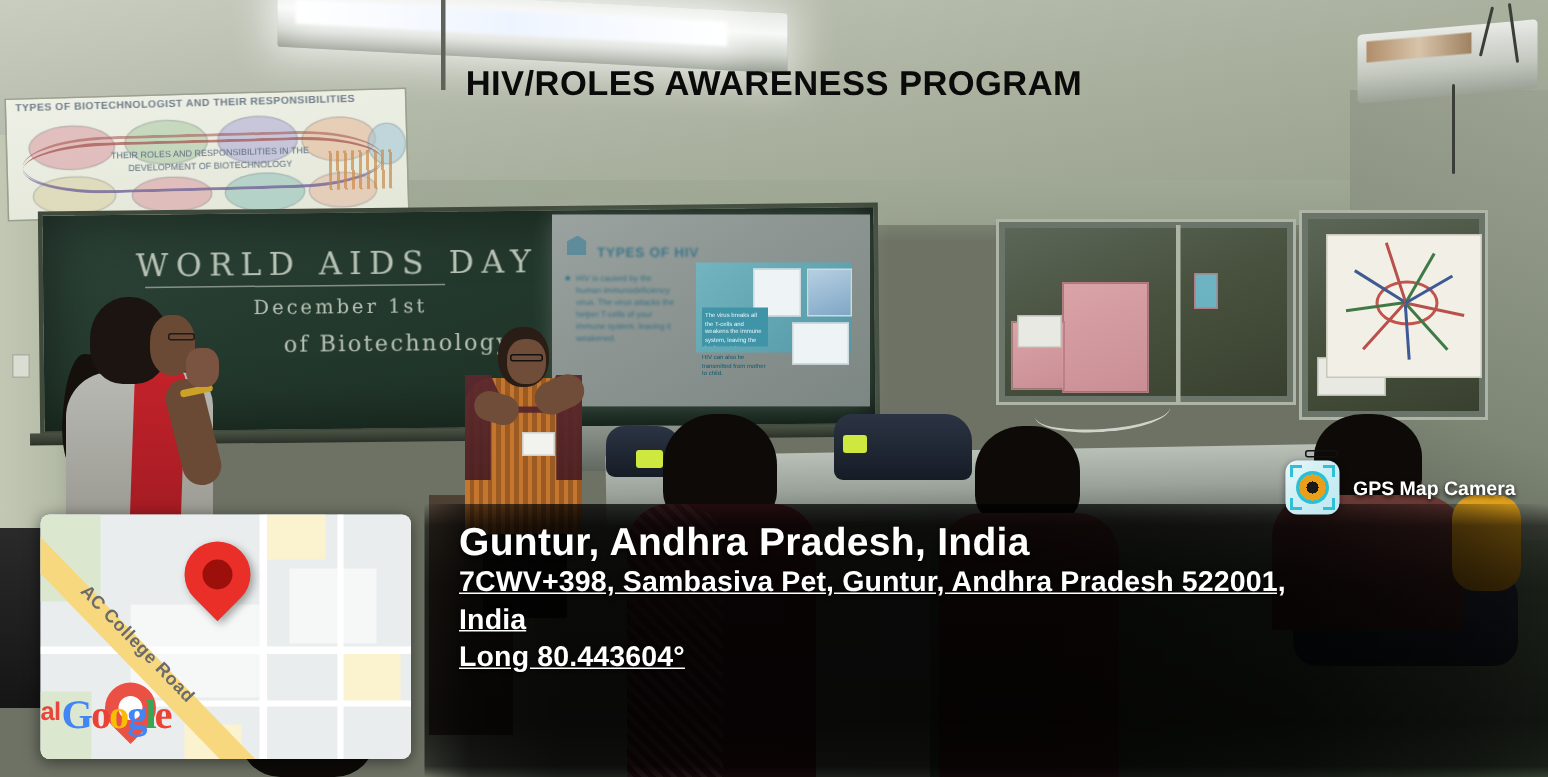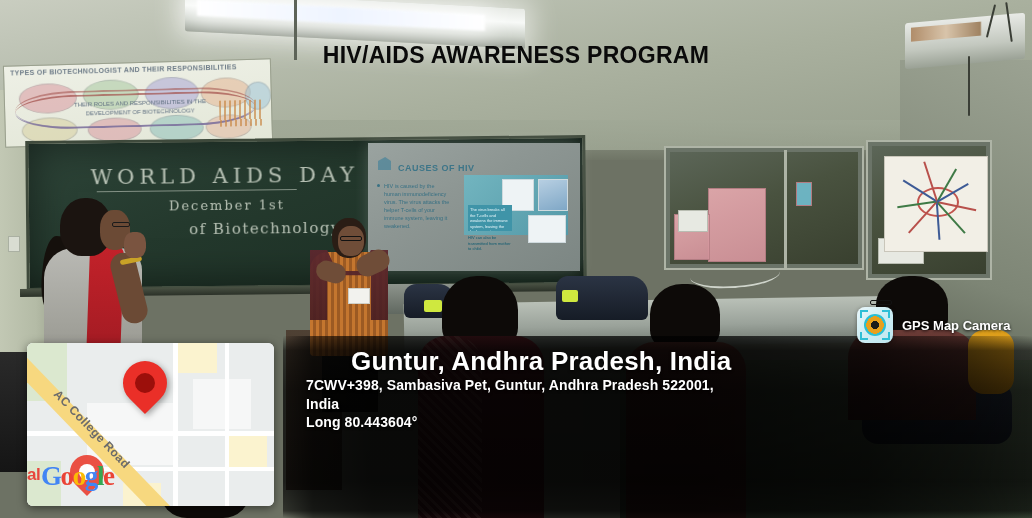--- a/index.html
+++ b/index.html
@@ -305,24 +305,24 @@
       linear-gradient(90deg, rgba(0,0,0,0) 0%, rgba(0,0,0,.55) 4%, rgba(0,0,0,.72) 12%, rgba(0,0,0,.74) 55%, rgba(0,0,0,.60) 78%, rgba(0,0,0,.30) 92%, rgba(0,0,0,0) 100%),
       linear-gradient(180deg, rgba(0,0,0,0) 0%, rgba(0,0,0,.55) 8%, rgba(0,0,0,.70) 30%, rgba(0,0,0,.72) 80%, rgba(0,0,0,.55) 96%, rgba(0,0,0,0) 100%);
     pointer-events:none;
   }
 
   .gps-text {
     position:absolute; left:306px; top:347px; width:720px;
     color:#ffffff; text-shadow: 0 1px 3px rgba(0,0,0,.85);
   }
   .gps-city {
-    font-size: 26px; font-weight: bold; letter-spacing:.2px; line-height:1.12;margin-left:45px;
+    font-size: 26px; font-weight: bold; letter-spacing:.2px; line-height:1.12;
   }
   .gps-line {
-    font-size: 14px; font-weight: bold; line-height: 1.32; letter-spacing:.1px;
+    font-size: 19px; font-weight: bold; line-height: 1.32; letter-spacing:.1px;text-decoration:underline;
   }
 
   
   .map-card {
     position:absolute; left:27px; top:343px; width:247px; height:163px;
     background:#eceff0; border-radius:6px; overflow:hidden;
     box-shadow: 0 2px 10px rgba(0,0,0,.5);
   }
   .map-bg { position:absolute; inset:0; background:#eaeded; }
   .map-block {
@@ -441,21 +441,21 @@
     <div class="chalk l1">WORLD AIDS DAY</div>
     <div class="chalk-underline"></div>
     <div class="chalk l2">December 1st</div>
     <div class="chalk l3">of Biotechnology</div>
   </div>
   <div class="board-ledge"></div>
   <div class="socket"></div>
 
   <div class="screen">
     <div class="slide-icon"></div>
-    <div class="slide-title">CAUSES OF HIV</div>
+    <div class="slide-title">TYPES OF HIV</div>
     <div class="slide-bullet">
       <span class="dot"></span>
       <span>HIV is caused by the human immunodeficiency virus. The virus attacks the helper T-cells of your immune system, leaving it weakened.</span>
     </div>
     <div class="slide-panel"></div>
     <div class="slide-img" style="left:134px;top:36px;width:32px;height:32px;"></div>
     <div class="slide-img" style="left:170px;top:36px;width:30px;height:32px;background:linear-gradient(160deg,#b7cfe2,#7fa7c6);"></div>
     <div class="slide-img" style="left:160px;top:72px;width:38px;height:28px;"></div>
     <div class="slide-cap">The virus breaks all the T-cells and weakens the immune system, leaving the body open to infections and diseases.</div>
     <div class="slide-cap2">HIV can also be transmitted from mother to child.</div>
@@ -581,15 +581,15 @@
     <div class="gps-badge-icon">
       <div class="gbi-corner" style="left:3px;top:3px;border-right:none;border-bottom:none;"></div>
       <div class="gbi-corner" style="right:3px;top:3px;border-left:none;border-bottom:none;"></div>
       <div class="gbi-corner" style="left:3px;bottom:3px;border-right:none;border-top:none;"></div>
       <div class="gbi-corner" style="right:3px;bottom:3px;border-left:none;border-top:none;"></div>
       <div class="gbi-eye"></div>
     </div>
     <div class="gps-badge-label">GPS Map Camera</div>
   </div>
 
-  <div class="title">HIV/AIDS AWARENESS PROGRAM</div>
+  <div class="title">HIV/ROLES AWARENESS PROGRAM</div>
 
 </div>
 
 </body></html>

